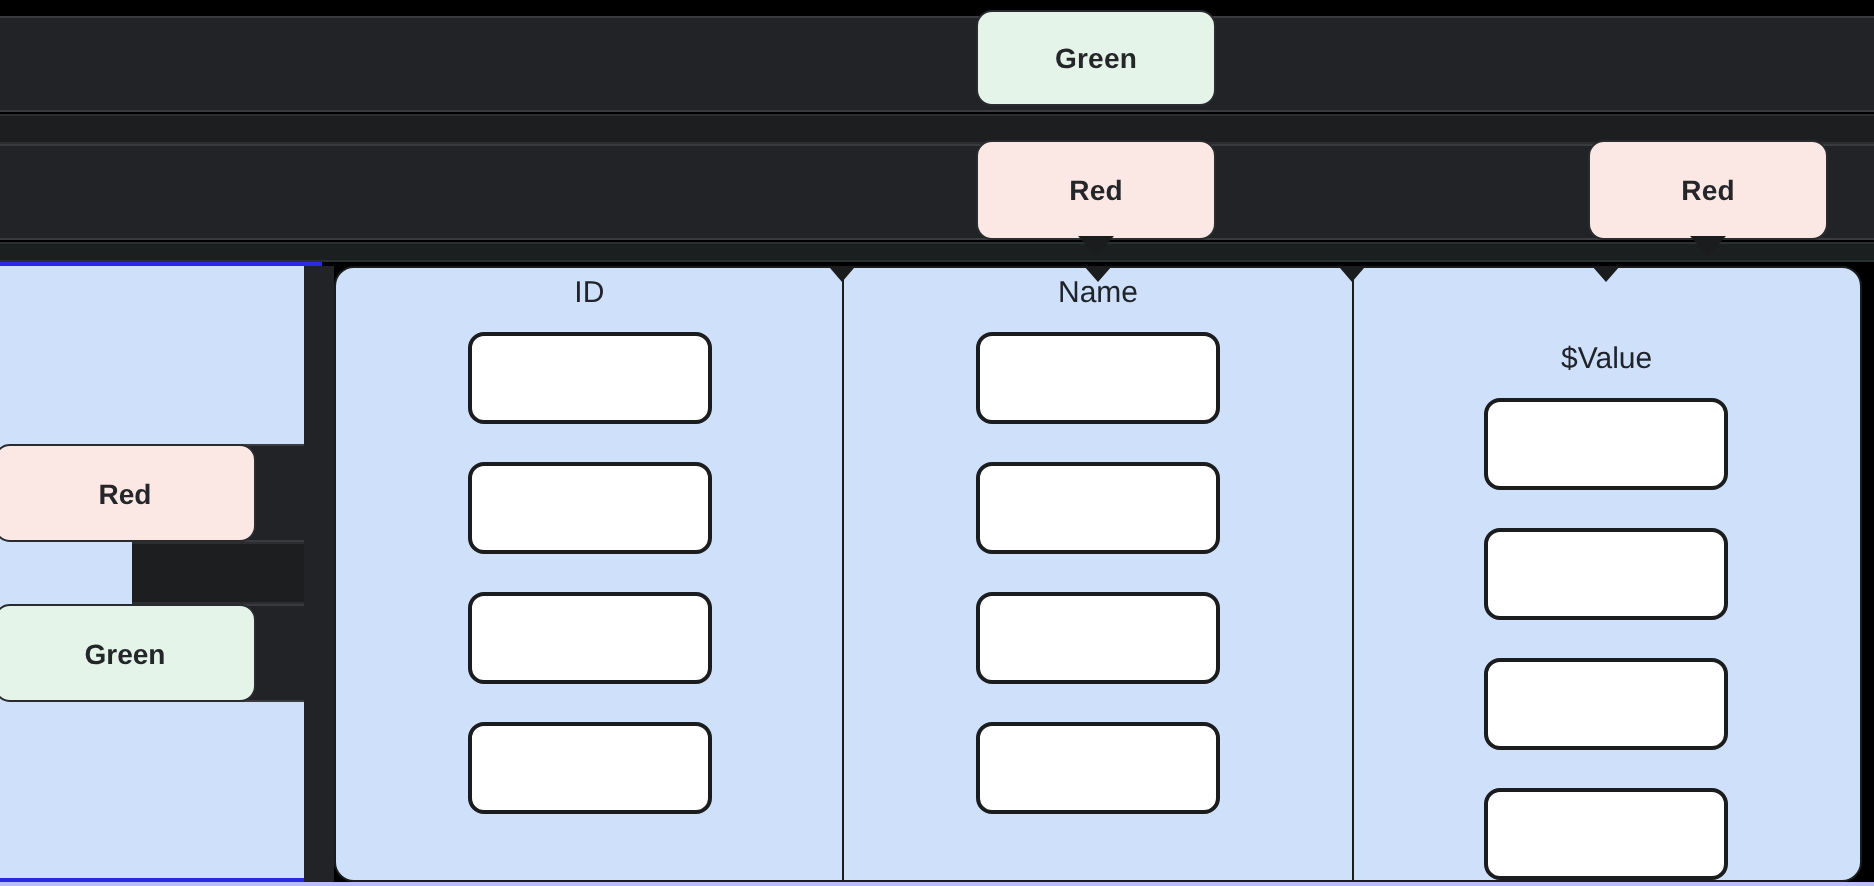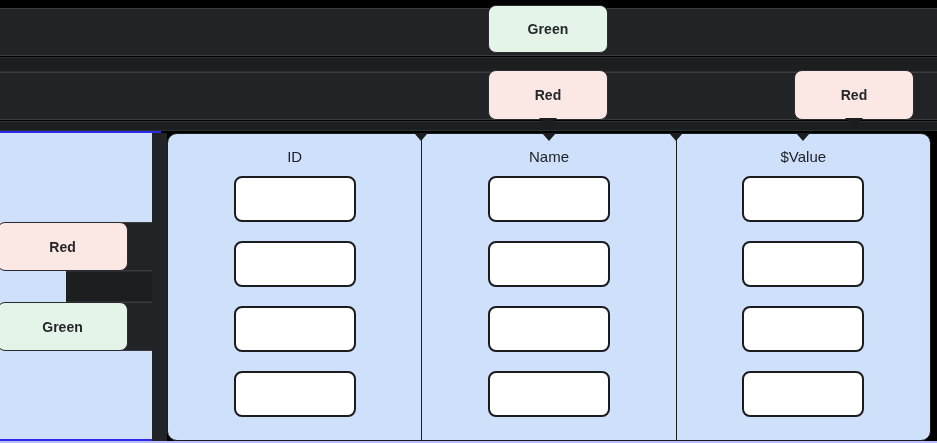--- a/index.html
+++ b/index.html
@@ -140,23 +140,22 @@
     overflow: hidden;
   }
   .col {
     flex: 1 1 0;
     position: relative;
     box-sizing: border-box;
     border-right: 1px solid #1b1c1e;
     display: flex;
     flex-direction: column;
     align-items: center;
-    padding-top: 10px;
-  }
-  .col:last-child { border-right: none; }
+  }
+  .col:last-child { border-right: none; justify-content: flex-end; }
   .col-head {
     font-size: 15px;
     color: #20232a;
     height: 26px;
     line-height: 26px;
     white-space: nowrap;
   }
   .cells {
     margin-top: 6px;
     display: flex;

